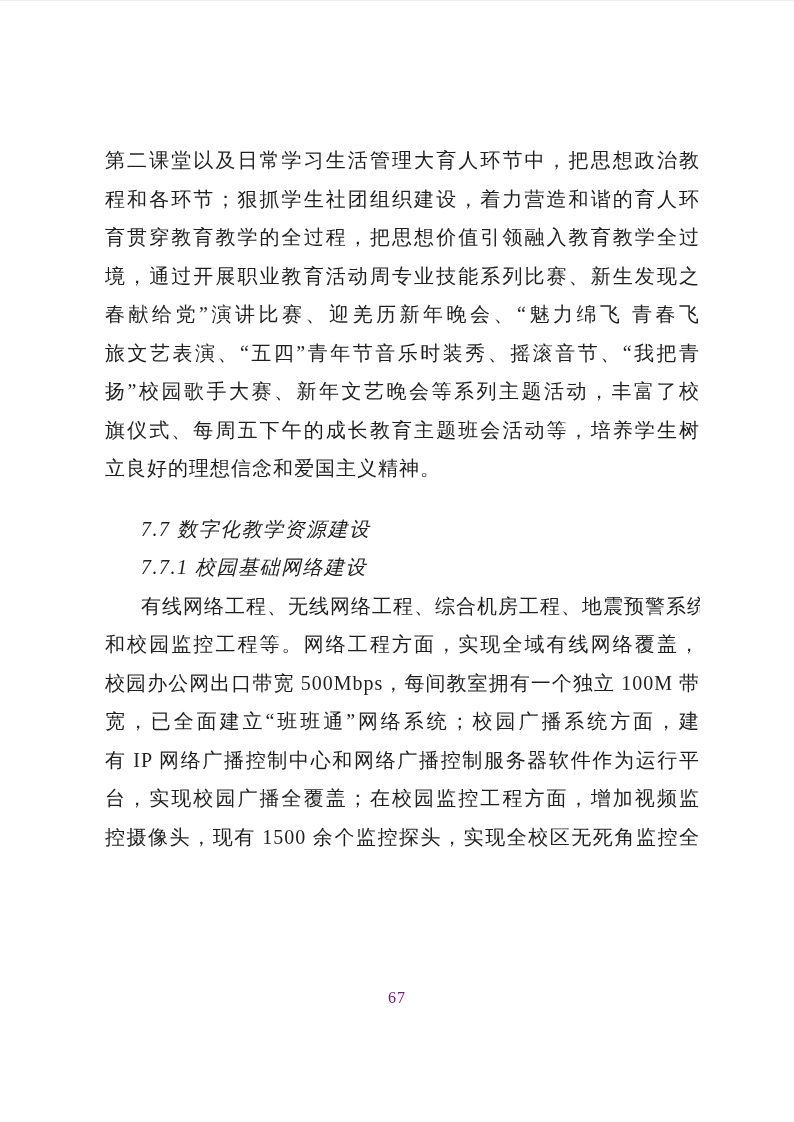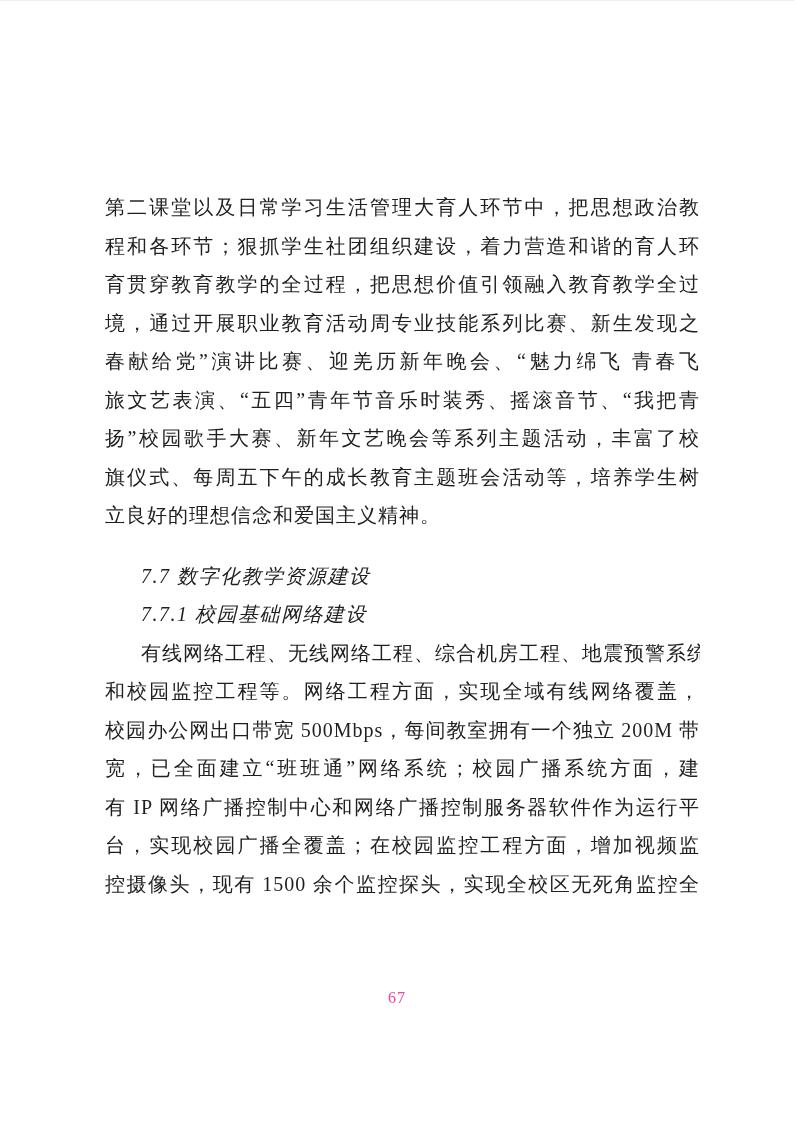--- a/index.html
+++ b/index.html
@@ -16,21 +16,20 @@
     box-sizing: border-box;
     font-family: "Liberation Serif", "DejaVu Serif", serif;
     color: #1f1f1f;
     overflow: hidden;
   }
   .textblock {
     position: absolute;
     left: 105px;
     top: 140px;
     width: 595px;
-    margin-top: 47px;
   }
   .para .line {
     height: 38.5px;
     line-height: 38.5px;
     font-size: 20px;
     letter-spacing: 1px;
     text-align: justify;
     text-align-last: justify;
     overflow: hidden;
     white-space: nowrap;
@@ -56,21 +55,21 @@
     margin-top: 22px;
   }
   .page-number {
     position: absolute;
     top: 988px;
     left: 0;
     width: 100%;
     text-align: center;
     font-size: 16px;
     letter-spacing: 1px;
-    color: #ec4899;
+    color: #701a75;
   }
 </style>
 </head>
 <body>
 
 <div class="page">
   <div class="textblock">
 
     <div class="para">
         <div class="line">第二课堂以及日常学习生活管理大育人环节中，把思想政治教</div>
@@ -84,21 +83,21 @@
         <div class="line line-end">立良好的理想信念和爱国主义精神。</div>
       </div>
 
     <div class="heading heading-first">7.7 数字化教学资源建设</div>
 
     <div class="heading">7.7.1 校园基础网络建设</div>
 
     <div class="para para-indent">
         <div class="line">有线网络工程、无线网络工程、综合机房工程、地震预警系统</div>
         <div class="line">和校园监控工程等。网络工程方面，实现全域有线网络覆盖，</div>
-        <div class="line">校园办公网出口带宽 500Mbps，每间教室拥有一个独立 200M 带</div>
+        <div class="line">校园办公网出口带宽 500Mbps，每间教室拥有一个独立 100M 带</div>
         <div class="line">宽，已全面建立“班班通”网络系统；校园广播系统方面，建</div>
         <div class="line">有 IP 网络广播控制中心和网络广播控制服务器软件作为运行平</div>
         <div class="line">台，实现校园广播全覆盖；在校园监控工程方面，增加视频监</div>
         <div class="line">控摄像头，现有 1500 余个监控探头，实现全校区无死角监控全</div>
       </div>
 
   </div>
 
   <div class="page-number">67</div>
 </div>

